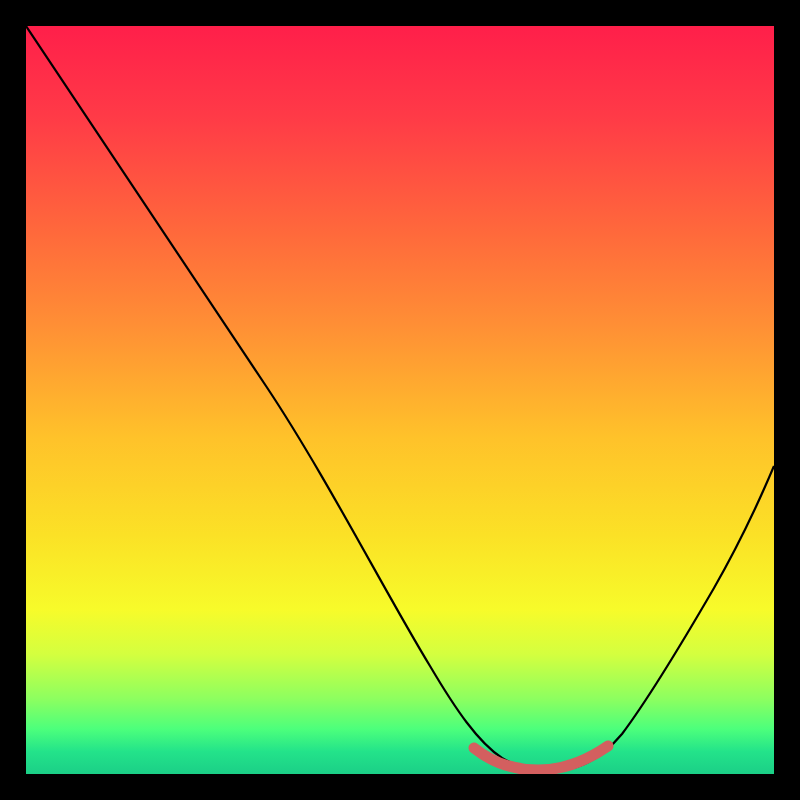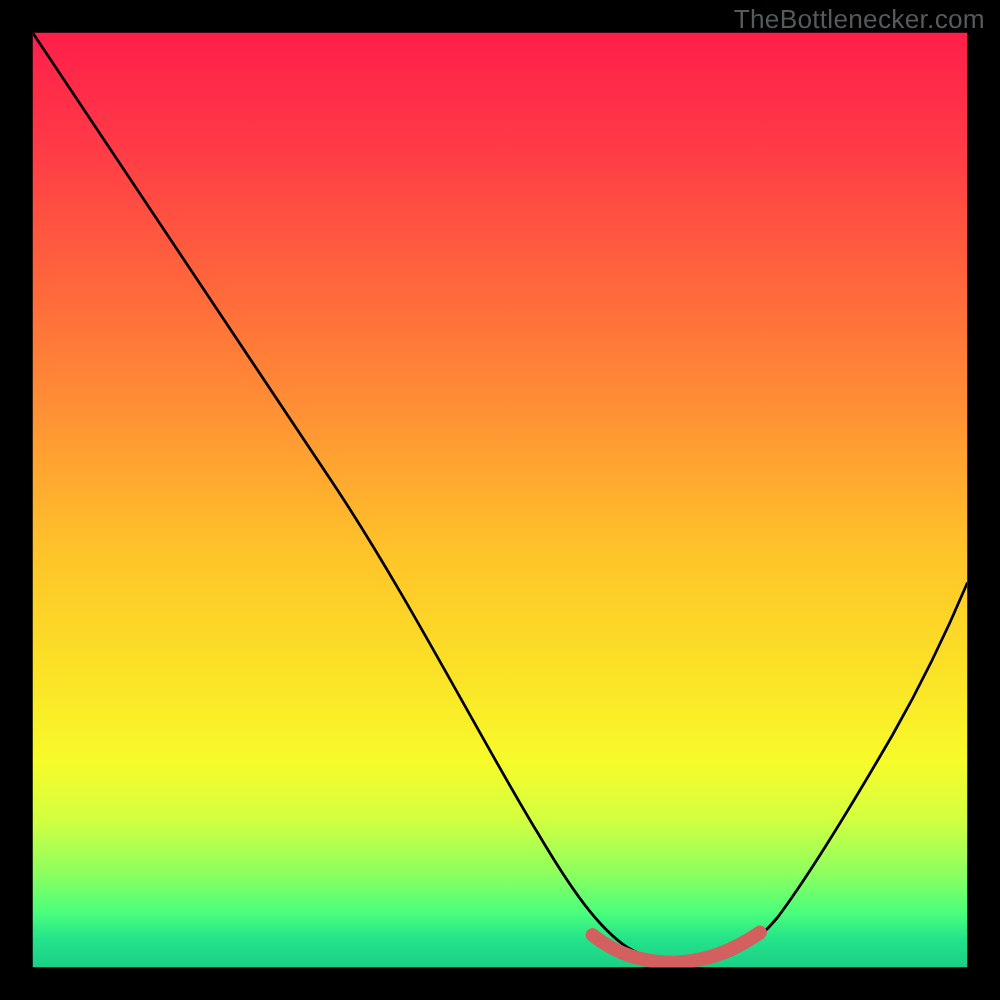--- a/index.html
+++ b/index.html
@@ -74,14 +74,13 @@
                C 430 684, 452 716, 476 732
                C 496 744, 516 746, 536 744
                C 556 742, 576 732, 596 708
                C 620 676, 652 624, 688 562
                C 712 520, 732 478, 748 440" fill="none" stroke="#000" stroke-width="2.2"></path>
       <path d="M 448 722
                C 468 738, 490 744, 512 744
                C 534 744, 556 738, 582 720" fill="none" stroke="#d35f5f" stroke-width="11" stroke-linecap="round"></path>
     </svg>
   </div>
-  <div class="watermark">TheBottlenecker.com</div>
 </div>
 
 </body></html>

